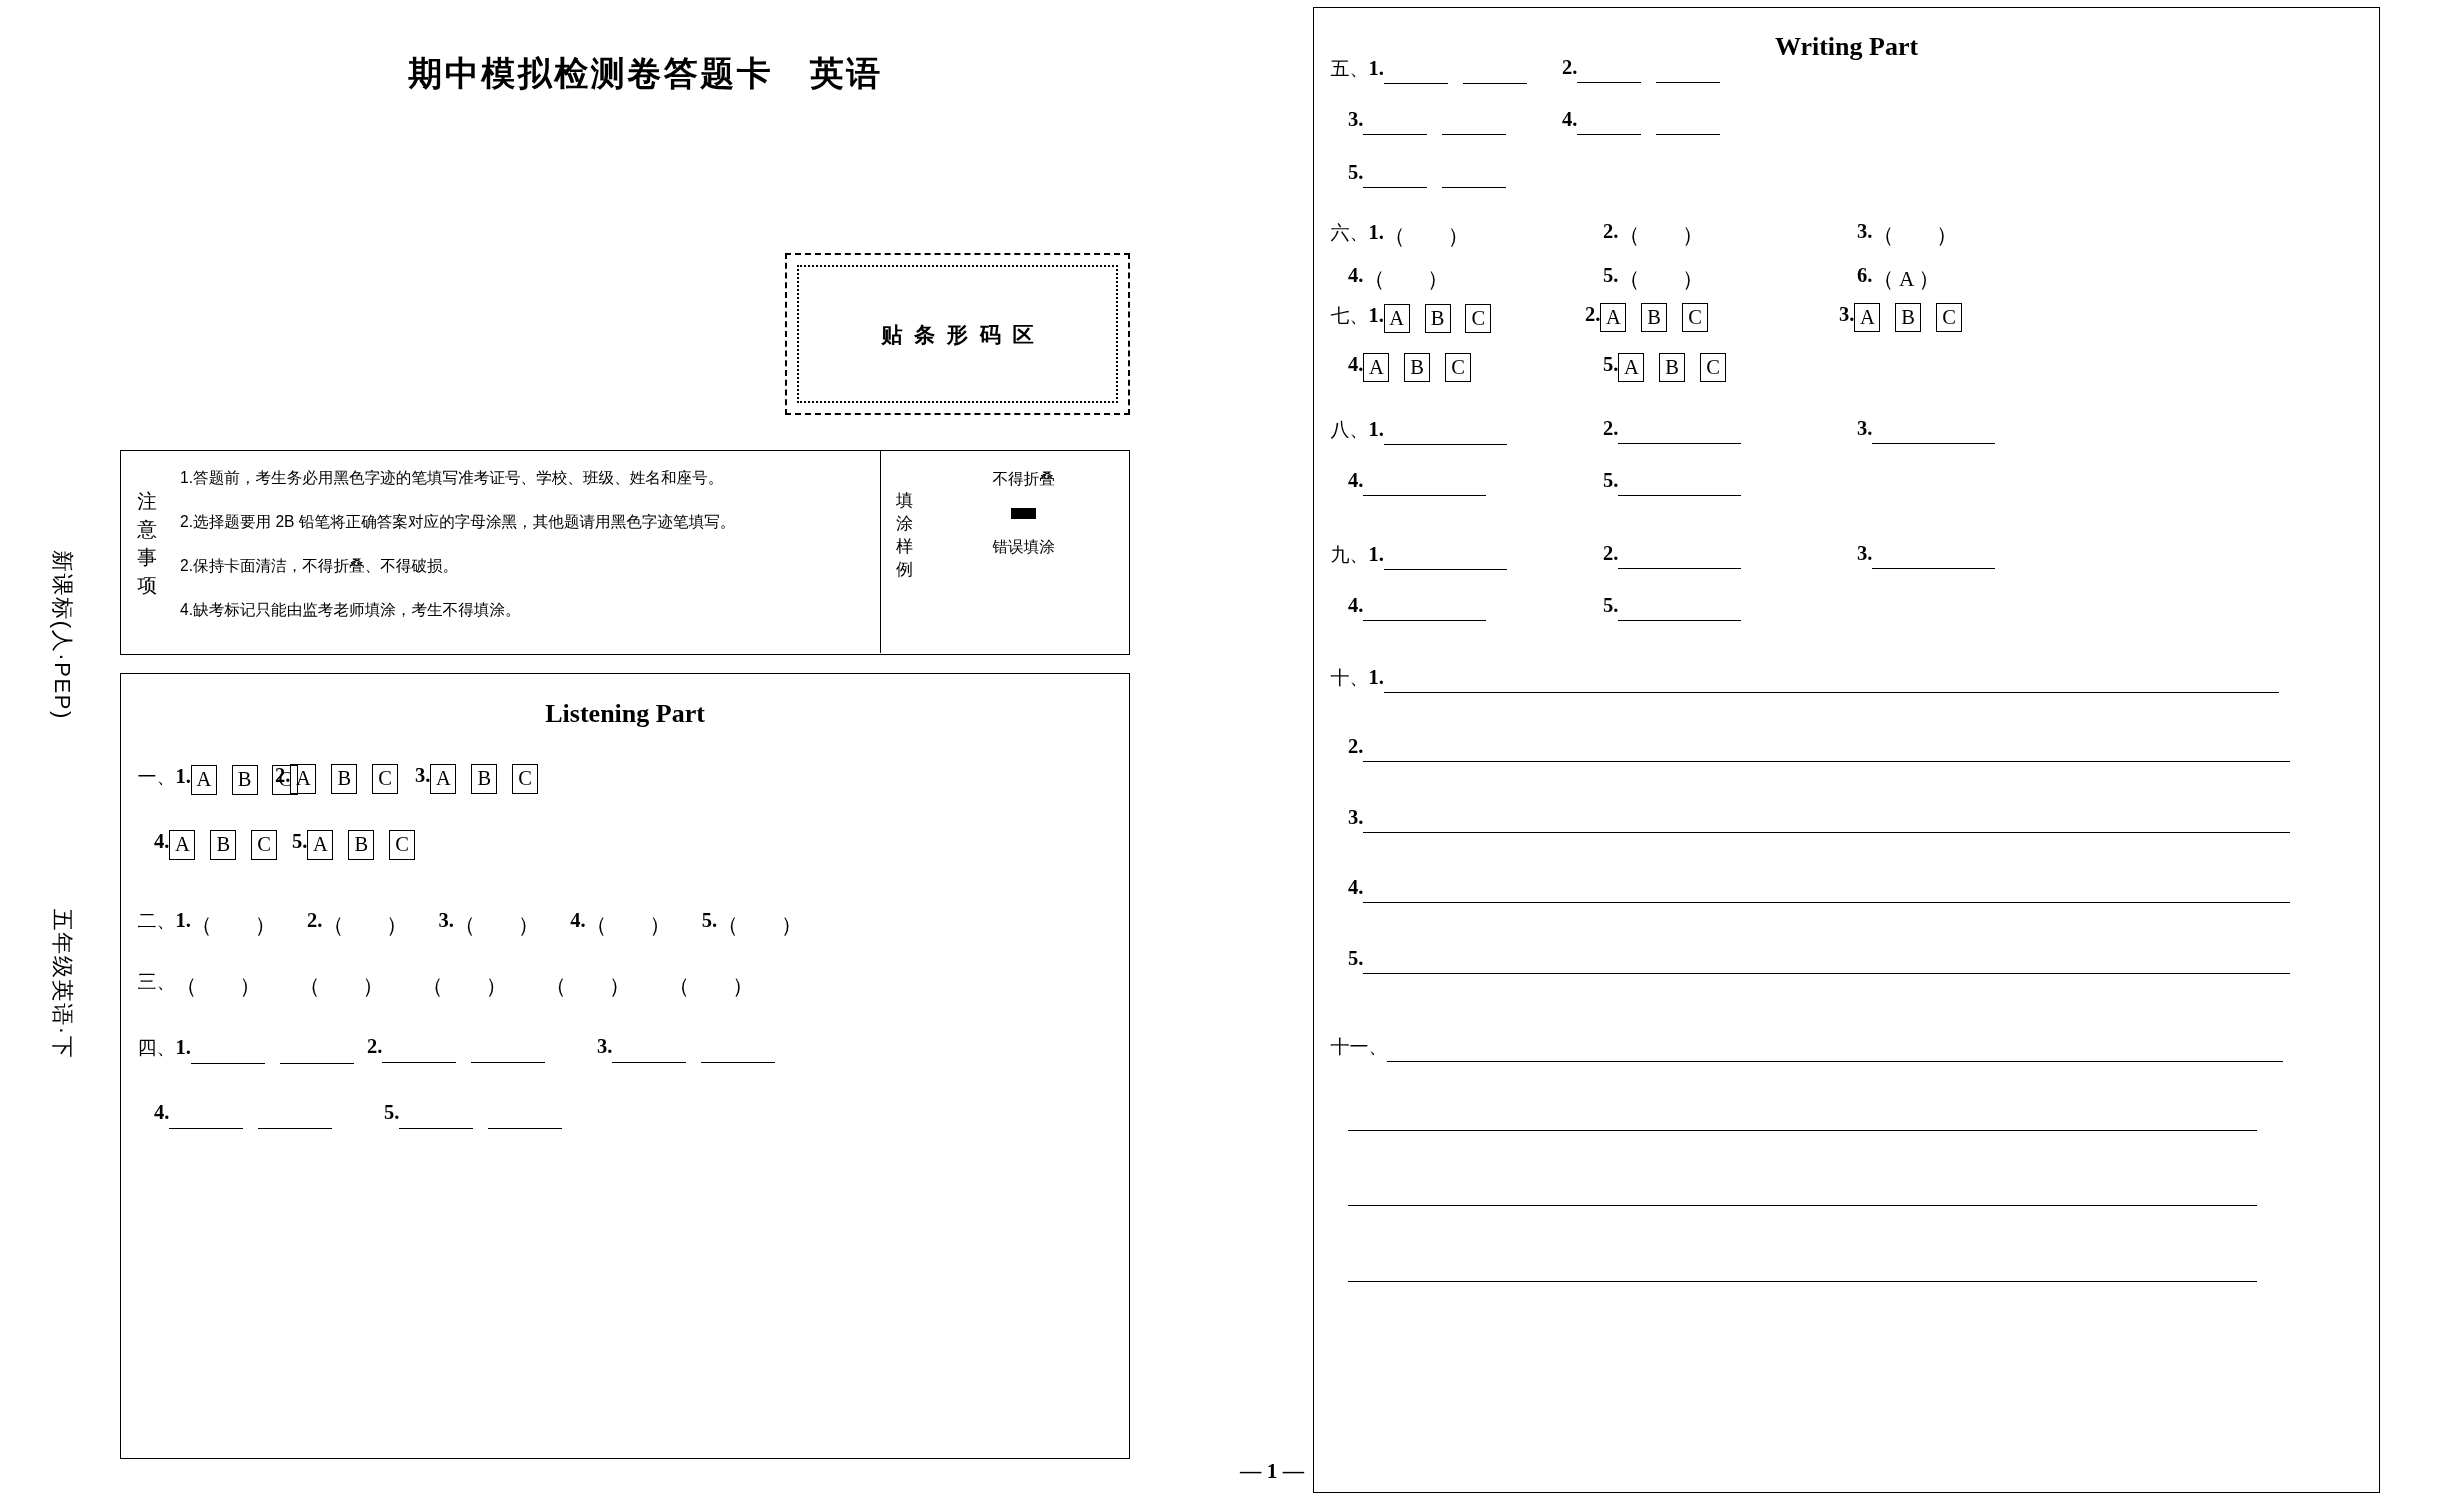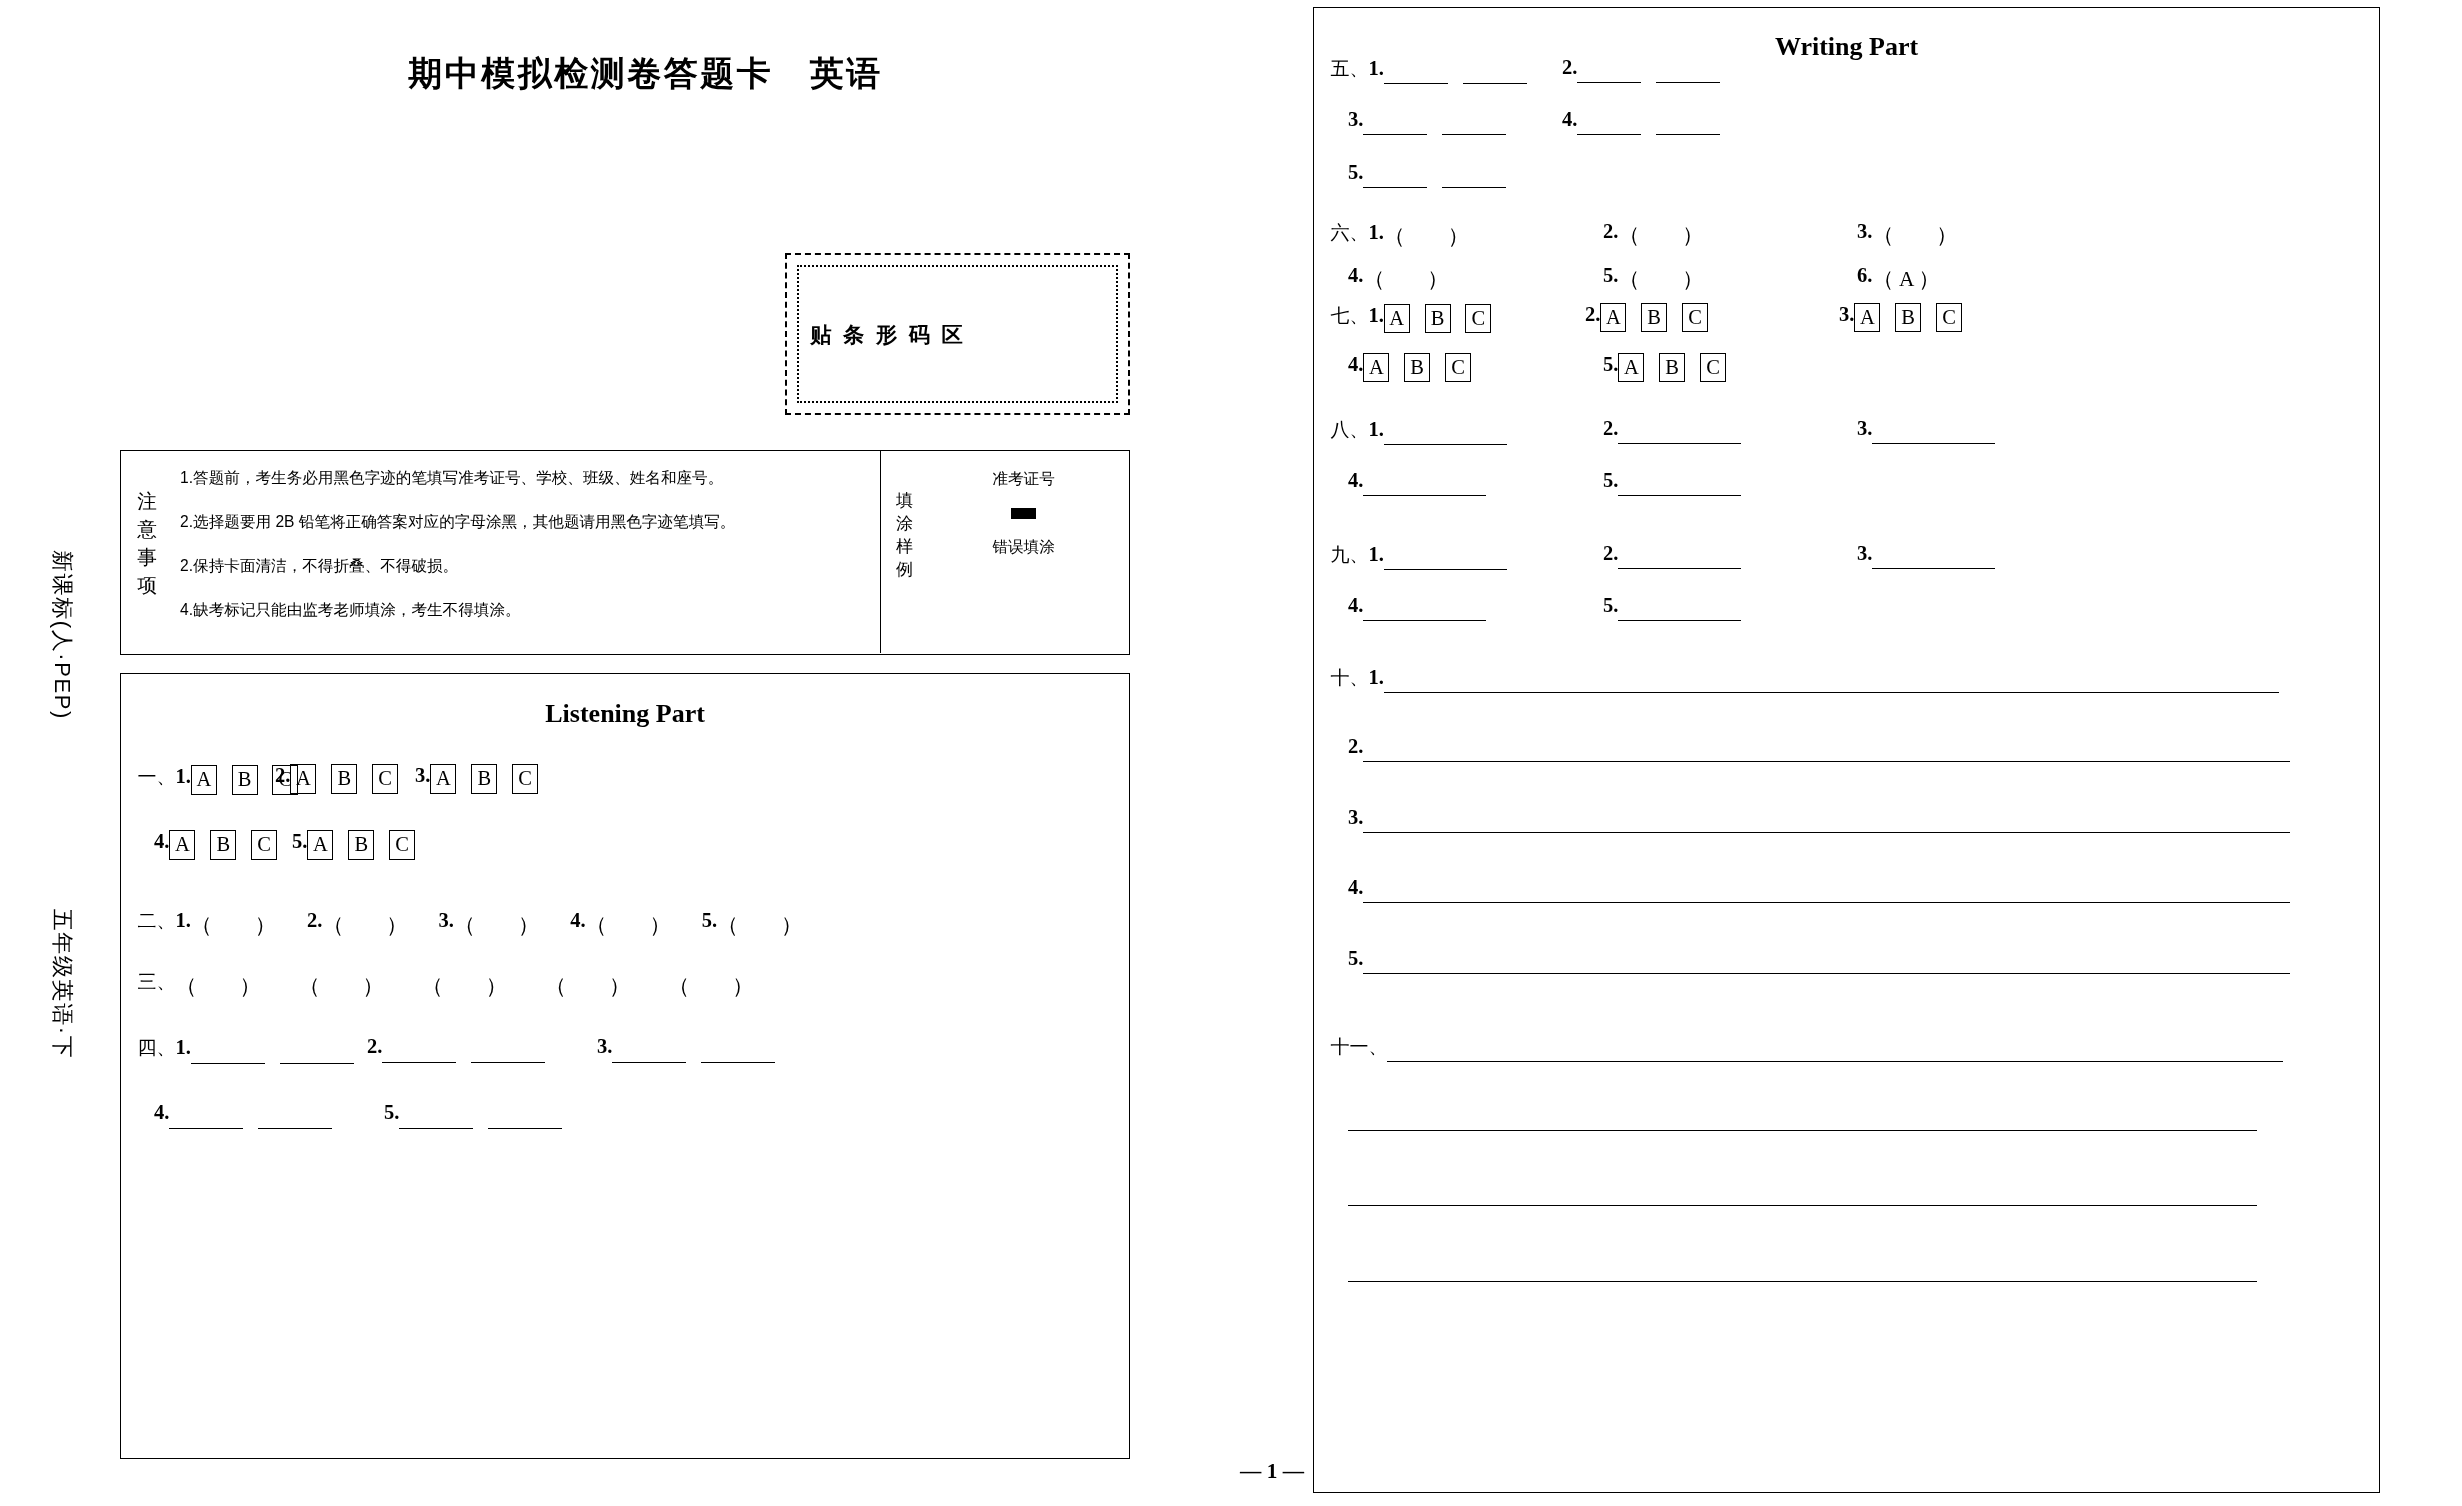--- a/index.html
+++ b/index.html
@@ -141,20 +141,21 @@
   }
   .barcode-inner {
     position: absolute;
     left: 9.8px;
     top: 9.8px;
     right: 9.8px;
     bottom: 9.8px;
     border: 2.5px dotted #000;
     display: flex;
     align-items: center;
+    justify-content: center;
   }
   .barcode-text {
     font-family: "Liberation Sans", "DejaVu Sans", sans-serif;
     font-weight: bold;
     font-size: 21.3px;
     letter-spacing: 11.5px;
     text-indent: 11.5px;
   }
 
   
@@ -342,21 +343,21 @@
         <div class="notice-item">4.缺考标记只能由监考老师填涂，考生不得填涂。</div>
       </div>
     <div class="notice-divider"></div>
     <div class="sample-side">
       <span>填</span>
         <span>涂</span>
         <span>样</span>
         <span>例</span>
     </div>
     <div class="sample-col">
-      <div>准考证号</div>
+      <div>不得折叠</div>
       <div class="sample-mark"></div>
       <div>错误填涂</div>
     </div>
   </div>
 
   <div class="listening-box">
     <div class="part-title">Listening Part</div>
     <div id="listening-body">
         <div class="qrow" style="left: 16.4px; top: 90px;"><span class="sec-label">一、</span><span class="qnum">1.</span><span class="opt-box">A</span><span class="opt-box">B</span><span class="opt-box">C</span></div>
         <div class="qrow" style="left: 154px; top: 90px;"><span class="qnum">2.</span><span class="opt-box">A</span><span class="opt-box">B</span><span class="opt-box">C</span></div>

